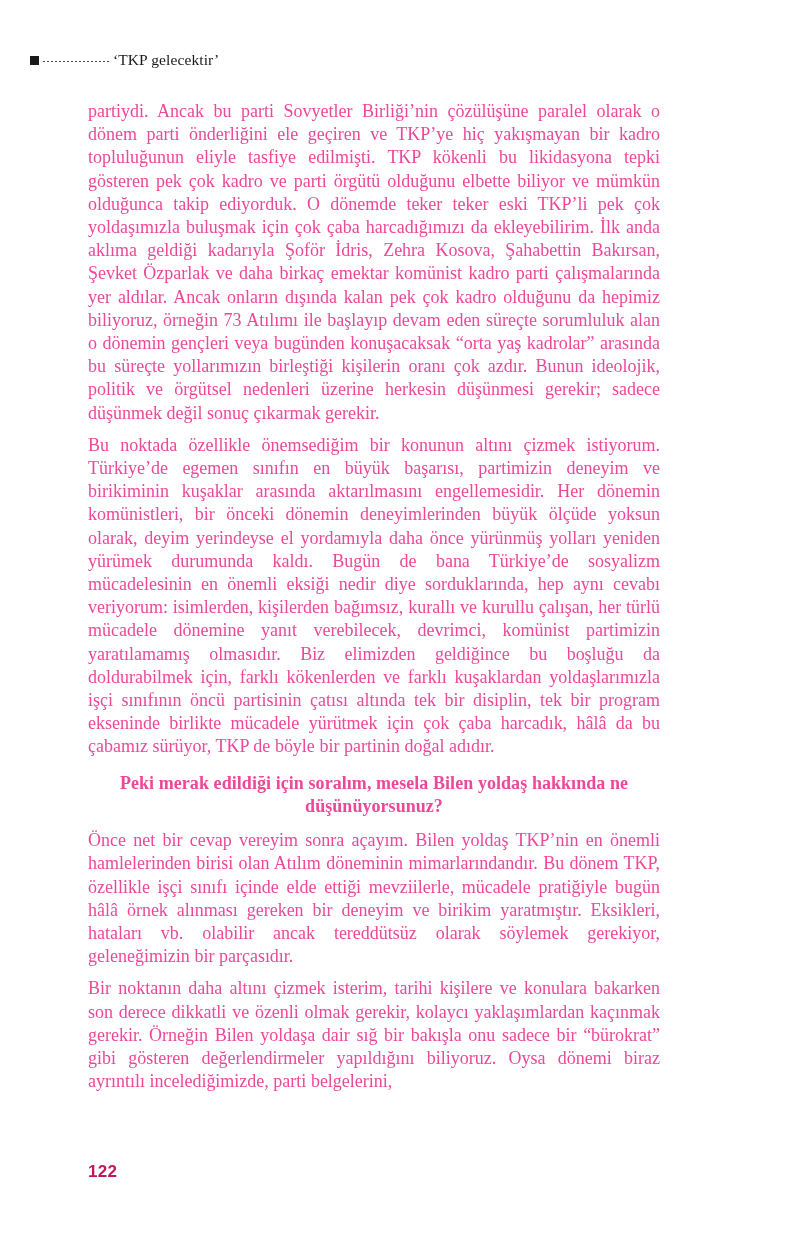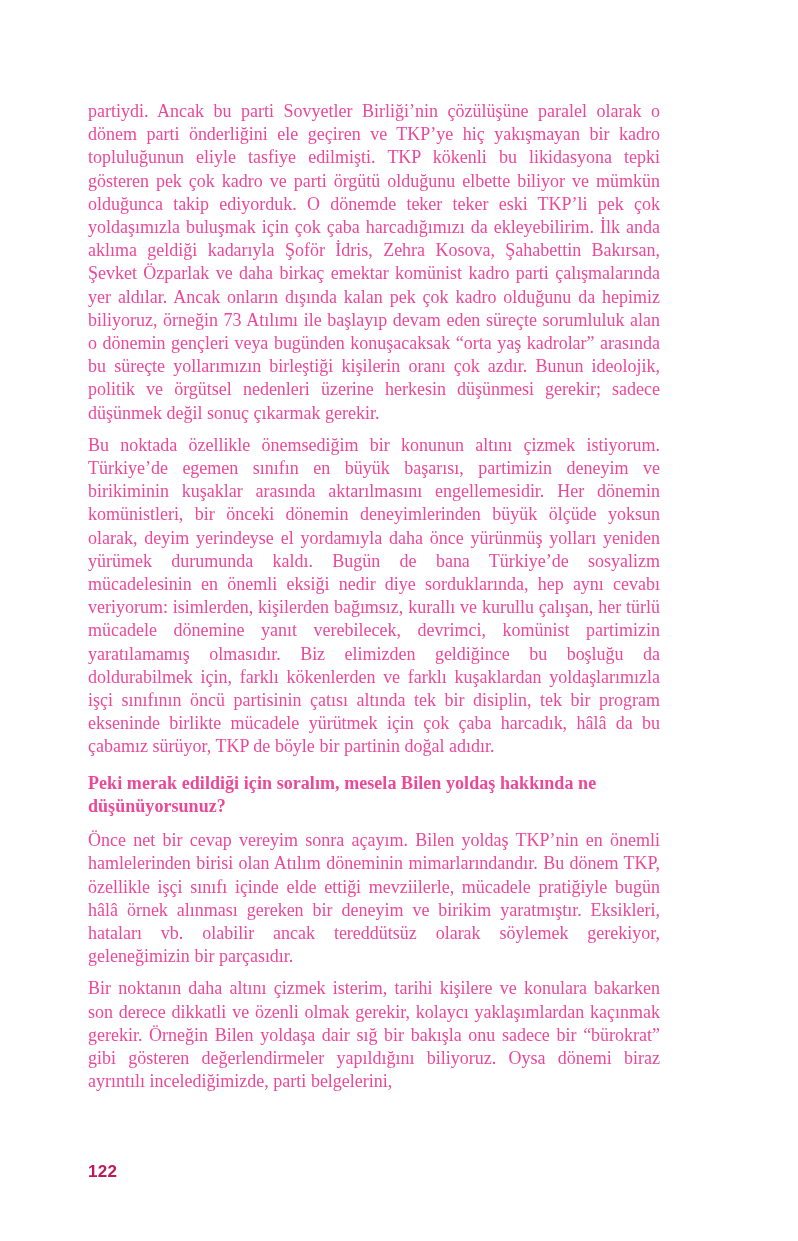--- a/index.html
+++ b/index.html
@@ -79,21 +79,21 @@
     color: #ec4899;
     letter-spacing: -0.01px;
     word-spacing: 0.1px;
   }
   .para:last-child {
     margin-bottom: 0;
     font-family: Liberation Serif, serif;
   }
   .para.question {
     font-weight: bold;
-    text-align: left;
+    text-align: center;
     margin-top: 13px;
     margin-bottom: 11px;
     letter-spacing: 0.05px;
   }
 
   
   .folio {
     position: absolute;
     left: 88px;
     top: 1162px;
@@ -103,20 +103,25 @@
     line-height: 20px;
     color: #be185d;
     letter-spacing: 0.3px;
   }
 </style>
 </head>
 <body>
 
 <div class="page">
 
+  <div class="running-header">
+    <span class="header-square"></span>
+    <span class="header-leader"></span>
+    <span class="header-title">‘TKP gelecektir’</span>
+  </div>
 
   <div class="text-column">
     <p class="para">partiydi. Ancak bu parti Sovyetler Birliği’nin çözülüşüne paralel olarak o dönem parti önderliğini ele geçiren ve TKP’ye hiç yakışmayan bir kadro topluluğunun eliyle tasfiye edilmişti. TKP kökenli bu likidasyona tepki gösteren pek çok kadro ve parti örgütü olduğunu elbette biliyor ve mümkün olduğunca takip ediyorduk. O dönemde teker teker eski TKP’li pek çok yoldaşımızla buluşmak için çok çaba harcadığımızı da ekleyebilirim. İlk anda aklıma geldiği kadarıyla Şoför İdris, Zehra Kosova, Şahabettin Bakırsan, Şevket Özparlak ve daha birkaç emektar komünist kadro parti çalışmalarında yer aldılar. Ancak onların dışında kalan pek çok kadro olduğunu da hepimiz biliyoruz, örneğin 73 Atılımı ile başlayıp devam eden süreçte sorumluluk alan o dönemin gençleri veya bugünden konuşacaksak “orta yaş kadrolar” arasında bu süreçte yollarımızın birleştiği kişilerin oranı çok azdır. Bunun ideolojik, politik ve örgütsel nedenleri üzerine herkesin düşünmesi gerekir; sadece düşünmek değil sonuç çıkarmak gerekir.</p>
     <p class="para">Bu noktada özellikle önemsediğim bir konunun altını çizmek istiyorum. Türkiye’de egemen sınıfın en büyük başarısı, partimizin deneyim ve birikiminin kuşaklar arasında aktarılmasını engellemesidir. Her dönemin komünistleri, bir önceki dönemin deneyimlerinden büyük ölçüde yoksun olarak, deyim yerindeyse el yordamıyla daha önce yürünmüş yolları yeniden yürümek durumunda kaldı. Bugün de bana Türkiye’de sosyalizm mücadelesinin en önemli eksiği nedir diye sorduklarında, hep aynı cevabı veriyorum: isimlerden, kişilerden bağımsız, kurallı ve kurullu çalışan, her türlü mücadele dönemine yanıt verebilecek, devrimci, komünist partimizin yaratılamamış olmasıdır. Biz elimizden geldiğince bu boşluğu da doldurabilmek için, farklı kökenlerden ve farklı kuşaklardan yoldaşlarımızla işçi sınıfının öncü partisinin çatısı altında tek bir disiplin, tek bir program ekseninde birlikte mücadele yürütmek için çok çaba harcadık, hâlâ da bu çabamız sürüyor, TKP de böyle bir partinin doğal adıdır.</p>
     <p class="para question">Peki merak edildiği için soralım, mesela Bilen yoldaş hakkında ne düşünüyorsunuz?</p>
     <p class="para">Önce net bir cevap vereyim sonra açayım. Bilen yoldaş TKP’nin en önemli hamlelerinden birisi olan Atılım döneminin mimarlarındandır. Bu dönem TKP, özellikle işçi sınıfı içinde elde ettiği mevziilerle, mücadele pratiğiyle bugün hâlâ örnek alınması gereken bir deneyim ve birikim yaratmıştır. Eksikleri, hataları vb. olabilir ancak tereddütsüz olarak söylemek gerekiyor, geleneğimizin bir parçasıdır.</p>
     <p class="para">Bir noktanın daha altını çizmek isterim, tarihi kişilere ve konulara bakarken son derece dikkatli ve özenli olmak gerekir, kolaycı yaklaşımlardan kaçınmak gerekir. Örneğin Bilen yoldaşa dair sığ bir bakışla onu sadece bir “bürokrat” gibi gösteren değerlendirmeler yapıldığını biliyoruz. Oysa dönemi biraz ayrıntılı incelediğimizde, parti belgelerini,</p>
   </div>
 
   <div class="folio">122</div>

